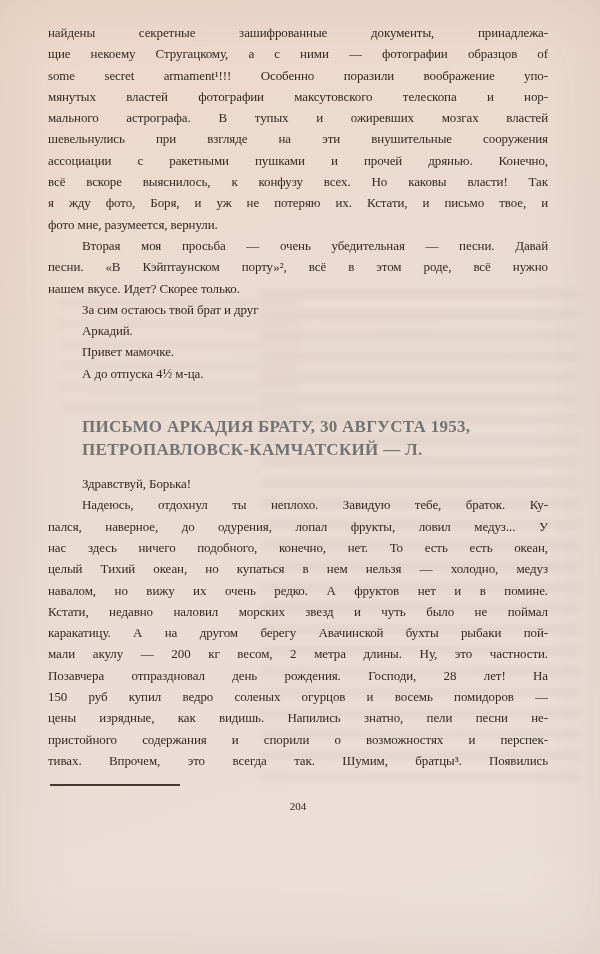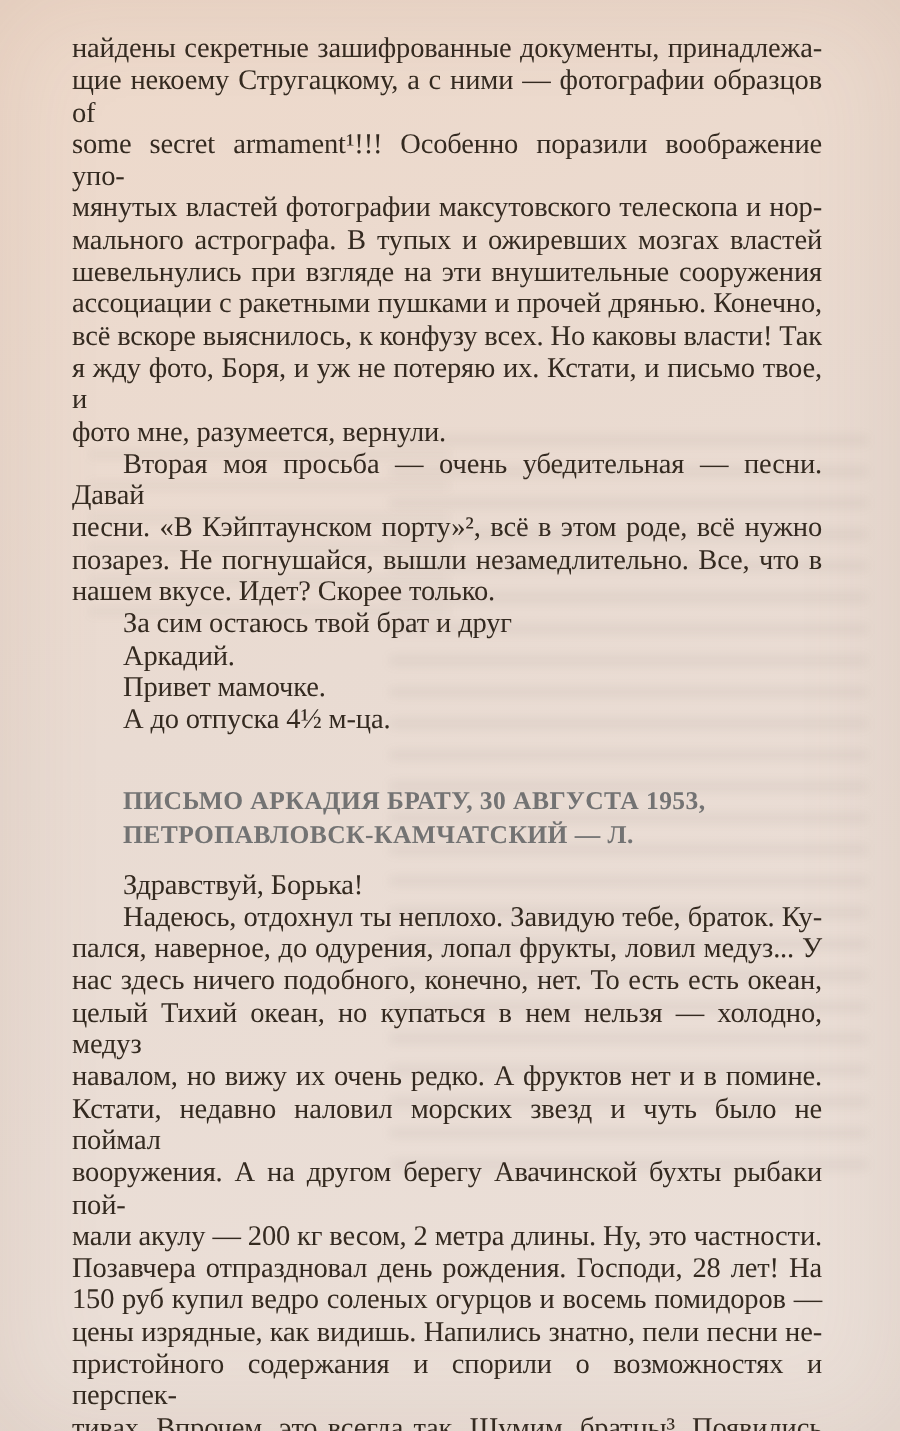--- a/index.html
+++ b/index.html
@@ -32,21 +32,21 @@
     position: absolute;
     left: 60px; right: 300px; top: 300px; height: 120px;
     background: repeating-linear-gradient(180deg,
       rgba(122,109,102,0.05) 0px, rgba(122,109,102,0.05) 6px,
       rgba(0,0,0,0) 6px, rgba(0,0,0,0) 21px);
     filter: blur(3px);
     pointer-events: none;
   }
   .main-text { position: relative; }
   .line {
-    font-size: 19px;
+    font-size: 13px;
     line-height: 21.3px;
     letter-spacing: -0.1px;
     text-align: left;
     white-space: normal;
   }
   .just {
     text-align: justify;
     text-align-last: justify;
     text-justify: inter-word;
   }
@@ -97,42 +97,41 @@
         <div class="line just">some secret armament¹!!! Особенно поразили воображение упо-</div>
         <div class="line just">мянутых властей фотографии максутовского телескопа и нор-</div>
         <div class="line just">мального астрографа. В тупых и ожиревших мозгах властей</div>
         <div class="line just">шевельнулись при взгляде на эти внушительные сооружения</div>
         <div class="line just">ассоциации с ракетными пушками и прочей дрянью. Конечно,</div>
         <div class="line just">всё вскоре выяснилось, к конфузу всех. Но каковы власти! Так</div>
         <div class="line just">я жду фото, Боря, и уж не потеряю их. Кстати, и письмо твое, и</div>
         <div class="line">фото мне, разумеется, вернули.</div>
         <div class="line just ind">Вторая моя просьба — очень убедительная — песни. Давай</div>
         <div class="line just">песни. «В Кэйптаунском порту»², всё в этом роде, всё нужно</div>
-        <div class="line just">позарез. Не погнушайся, вышли незамедлительно. Все, что в</div>
         <div class="line">нашем вкусе. Идет? Скорее только.</div>
         <div class="line ind">За сим остаюсь твой брат и друг</div>
         <div class="line ind">Аркадий.</div>
         <div class="line ind">Привет мамочке.</div>
         <div class="line ind">А до отпуска 4½ м-ца.</div>
       </div>
 
     <div class="heading">
       <div>ПИСЬМО АРКАДИЯ БРАТУ, 30 АВГУСТА 1953,</div>
       <div>ПЕТРОПАВЛОВСК-КАМЧАТСКИЙ — Л.</div>
     </div>
 
     <div>
         <div class="line ind">Здравствуй, Борька!</div>
         <div class="line just ind">Надеюсь, отдохнул ты неплохо. Завидую тебе, браток. Ку-</div>
         <div class="line just">пался, наверное, до одурения, лопал фрукты, ловил медуз... У</div>
         <div class="line just">нас здесь ничего подобного, конечно, нет. То есть есть океан,</div>
         <div class="line just">целый Тихий океан, но купаться в нем нельзя — холодно, медуз</div>
         <div class="line just">навалом, но вижу их очень редко. А фруктов нет и в помине.</div>
         <div class="line just">Кстати, недавно наловил морских звезд и чуть было не поймал</div>
-        <div class="line just">вооружения. А на другом берегу Авачинской бухты рыбаки пой-</div>
+        <div class="line just">каракатицу. А на другом берегу Авачинской бухты рыбаки пой-</div>
         <div class="line just">мали акулу — 200 кг весом, 2 метра длины. Ну, это частности.</div>
         <div class="line just">Позавчера отпраздновал день рождения. Господи, 28 лет! На</div>
         <div class="line just">150 руб купил ведро соленых огурцов и восемь помидоров —</div>
         <div class="line just">цены изрядные, как видишь. Напились знатно, пели песни не-</div>
         <div class="line just">пристойного содержания и спорили о возможностях и перспек-</div>
         <div class="line just">тивах. Впрочем, это всегда так. Шумим, братцы³. Появились</div>
       </div>
 
     <hr class="fnrule">
 

